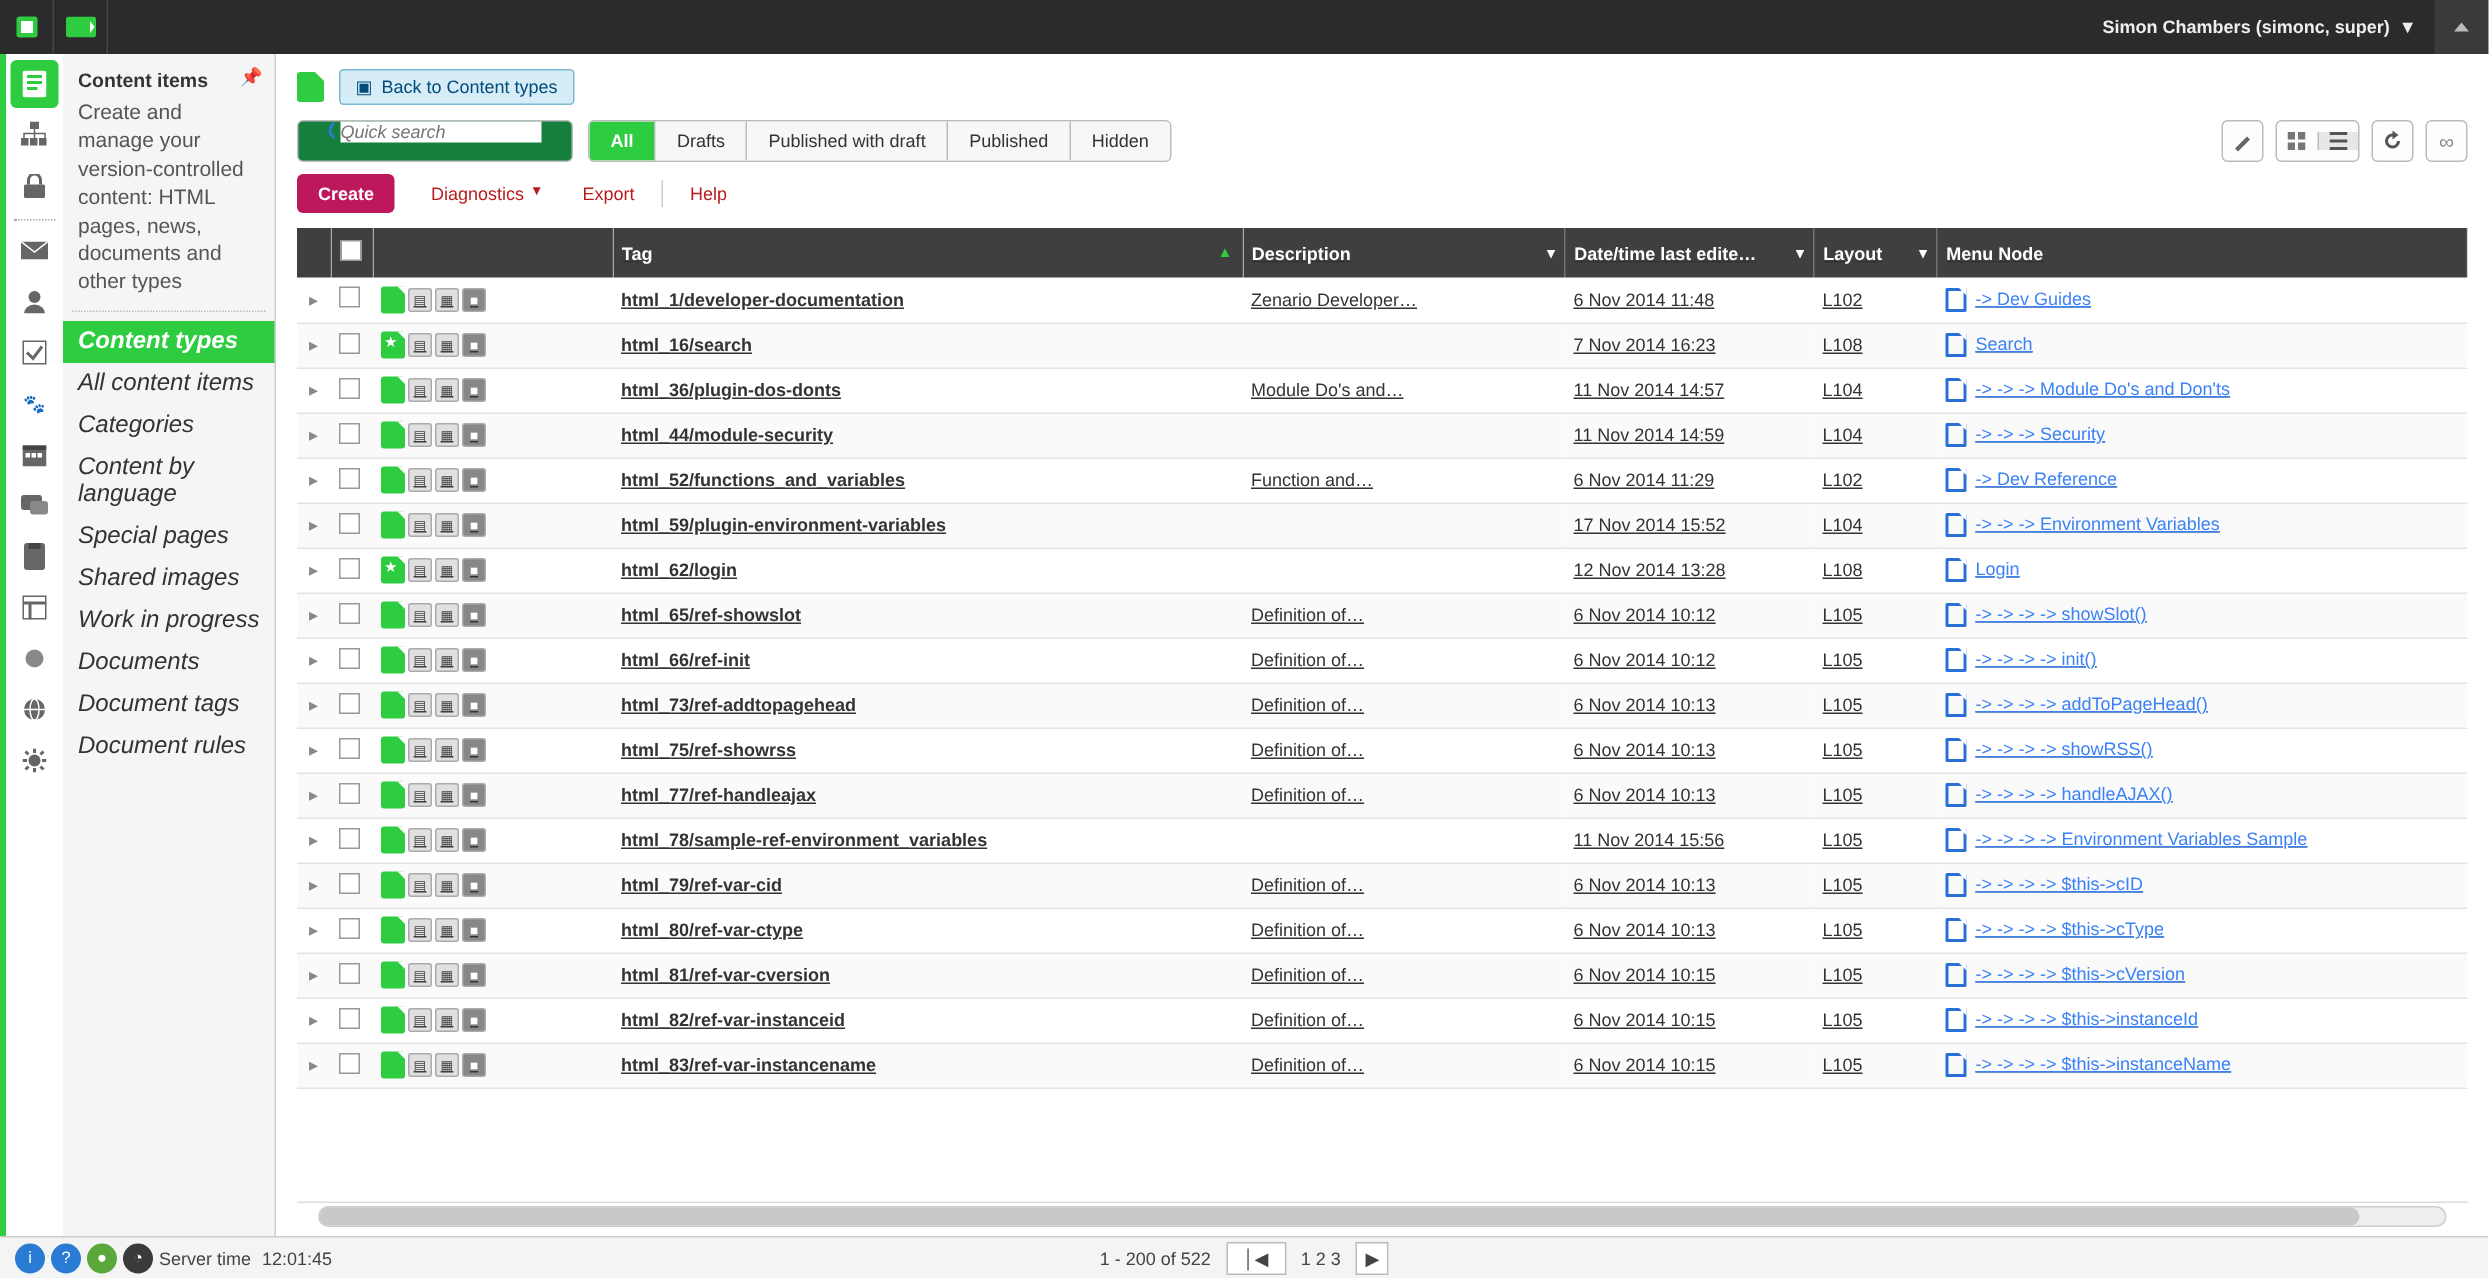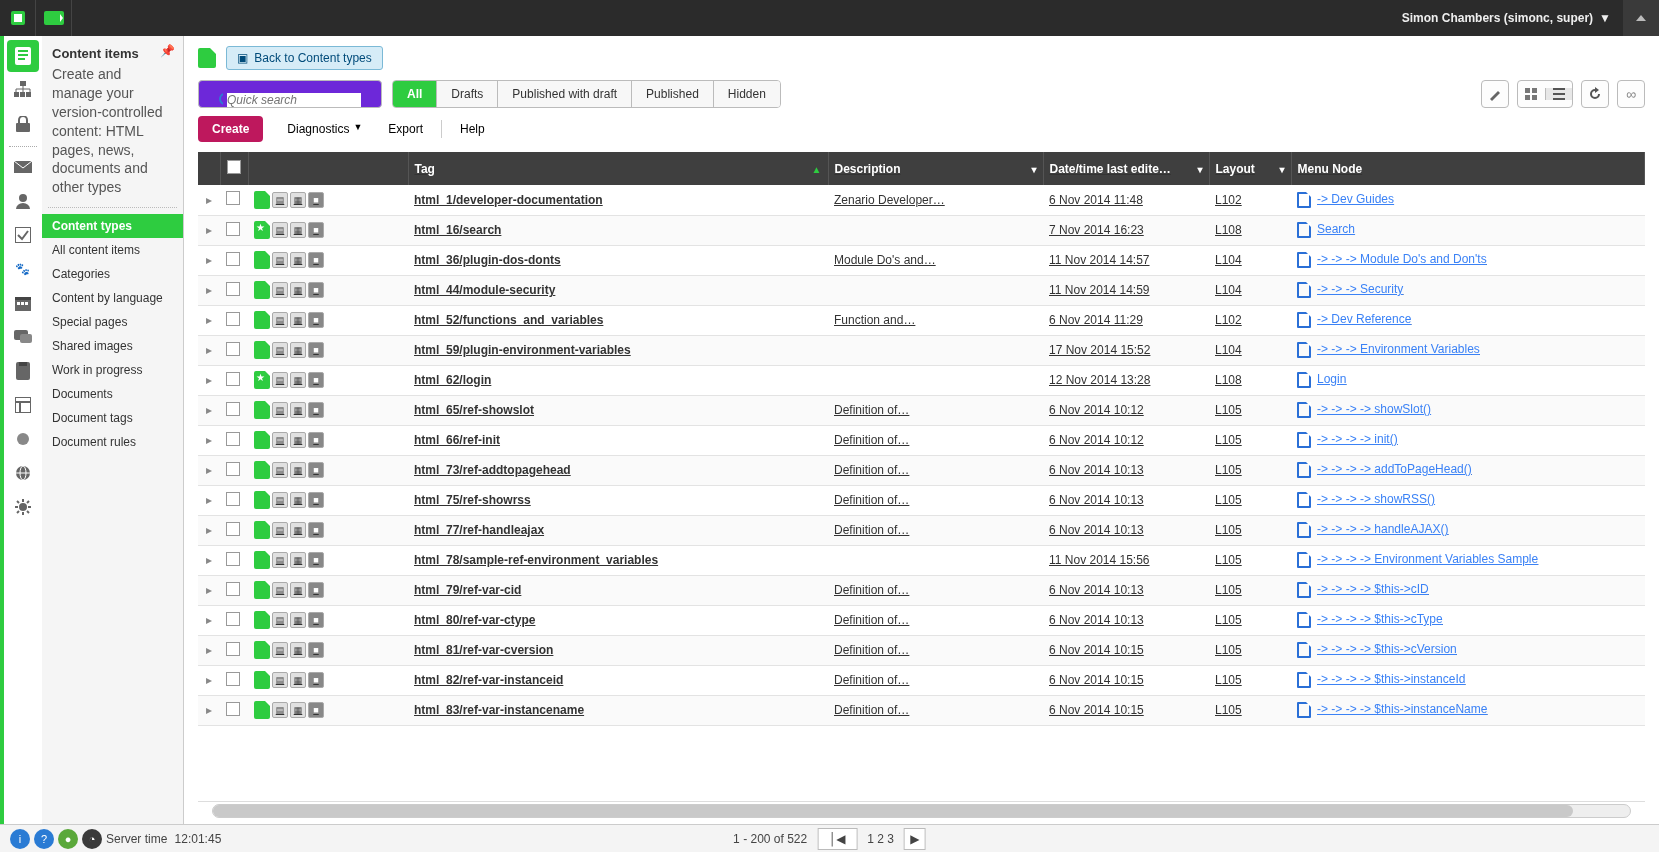--- a/index.html
+++ b/index.html
@@ -16,49 +16,49 @@
 .iconrail { width:42px; background:#fff; border-left:4px solid #2ecc40; display:flex; flex-direction:column; align-items:center; padding-top:4px; }
 .iconrail .ritem { width:32px; height:32px; display:flex; align-items:center; justify-content:center; margin-bottom:2px; border-radius:4px; color:#666; }
 .iconrail .ritem.active { background:#2ecc40; color:#fff; }
 .iconrail .sep { width:28px; border-top:1px dotted #aaa; margin:4px 0; }
 
 .sidebar { width:142px; background:#f5f5f5; border-right:1px solid #ccc; padding:10px 0 0 0; position:relative; }
 .sidebar .pin { position:absolute; right:8px; top:8px; color:#999; }
 .sidebar h3 { font-size:13px; font-weight:bold; padding:0 10px 4px; }
 .sidebar .desc { font-size:14px; color:#555; padding:0 10px 10px; line-height:1.35; }
 .sidebar .divider { border-top:1px dotted #bbb; margin:0 6px 6px; }
-.sidebar .navitem { display:block; padding:5px 10px; font-size:12px; color:#333; cursor:pointer; }
+.sidebar .navitem { display:block; padding:5px 10px; font-size:16px; color:#333; cursor:pointer;font-style:italic; }
 .sidebar .navitem.active { background:#2ecc40; color:#fff; font-weight:bold; }
 
 .content { flex:1; display:flex; flex-direction:column; background:#fff; min-width:0; }
 
 .crumbbar { display:flex; align-items:center; padding:10px 14px 6px; gap:10px; }
 .crumbbar .pageicon { width:18px; height:20px; background:#2ecc40; border-radius:2px; position:relative; }
 .crumbbar .pageicon::after{content:'';position:absolute;right:0;top:0;border-style:solid;border-width:0 6px 6px 0;border-color:transparent #fff transparent transparent;}
 .crumbbar .crumbtext { color:#555; flex:1; }
 .crumbbar .backlink { background:#d6ecf7; border:1px solid #7bb9d6; color:#004b7a; padding:4px 10px; font-size:12px; border-radius:3px; display:flex; align-items:center; gap:6px; cursor:pointer; }
 
 .toolbar1 { display:flex; align-items:center; padding:4px 14px 8px; gap:10px; }
-.searchbox { display:flex; align-items:flex-end; border:1px solid #bbb; border-radius:4px; width:184px; height:28px; padding:0 20px; background:#6d28d9; }
+.searchbox { display:flex; align-items:flex-start; border:1px solid #bbb; border-radius:4px; width:184px; height:28px; padding:0 20px; background:#15803d; }
 .searchbox svg { margin-right:4px; }
 .searchbox input { border:none; outline:none; flex:1; font-size:12px; color:#999; font-style:italic; }
 .pillgroup { display:flex; border:1px solid #bbb; border-radius:4px; overflow:hidden; height:28px; }
 .pillgroup .pill { padding:0 14px; display:flex; align-items:center; border-right:1px solid #bbb; background:#f7f7f7; cursor:pointer; }
 .pillgroup .pill:last-child { border-right:none; }
 .pillgroup .pill.active { background:#2ecc40; color:#fff; font-weight:bold; }
 .toolbar1 .rightctl { display:flex; gap:8px; margin-left:auto; }
 .ctlbox { width:28px; height:28px; border:1px solid #bbb; border-radius:4px; background:#fdfdfd; display:flex; align-items:center; justify-content:center; cursor:pointer; color:#555; }
 .ctlbox.double { width:56px; display:flex; }
 .ctlbox.double > div { flex:1; display:flex; align-items:center; justify-content:center; }
 .ctlbox.double > div:first-child { border-right:1px solid #bbb; }
 .ctlbox.double > div.active { background:#e7e7e7; }
 
 .toolbar2 { display:flex; align-items:center; padding:0 14px 10px; gap:2px; font-size:12px; }
 .toolbar2 .btn-create { background:#be185d; color:#fff; padding:6px 14px; border-radius:4px; font-weight:bold; cursor:pointer; margin-right:10px; }
-.toolbar2 .menuitem { padding:6px 12px; cursor:pointer; color:#000000; display:flex; align-items:flex-start; gap:4px; }
+.toolbar2 .menuitem { padding:6px 12px; cursor:pointer; color:#b91c1c; display:flex; align-items:flex-start; gap:4px; }
 .toolbar2 .vdiv { width:1px; height:18px; background:#ccc; margin:0 4px; }
 
 .grid-area { flex:1; padding:0 14px 6px; min-height:0; display:flex; flex-direction:column;text-decoration:underline; }
 .grid-scroll { flex:1; overflow-y:auto; overflow-x:auto; border-bottom:1px solid #ddd; }
 
 table.grid { width:100%; border-collapse:collapse; table-layout:fixed; }
 table.grid thead th { background:#3f3f3f; color:#fff; text-align:left; padding:8px 6px; font-size:12px; font-weight:bold; border-right:1px solid #555; position:relative; }
 table.grid thead th .sortmark { position:absolute; right:6px; top:50%; transform:translateY(-50%); font-size:10px; }
 table.grid tbody tr { border-bottom:1px solid #e3e3e3; height:30px; }
 table.grid tbody tr:nth-child(even){ background:#fafafa; }

